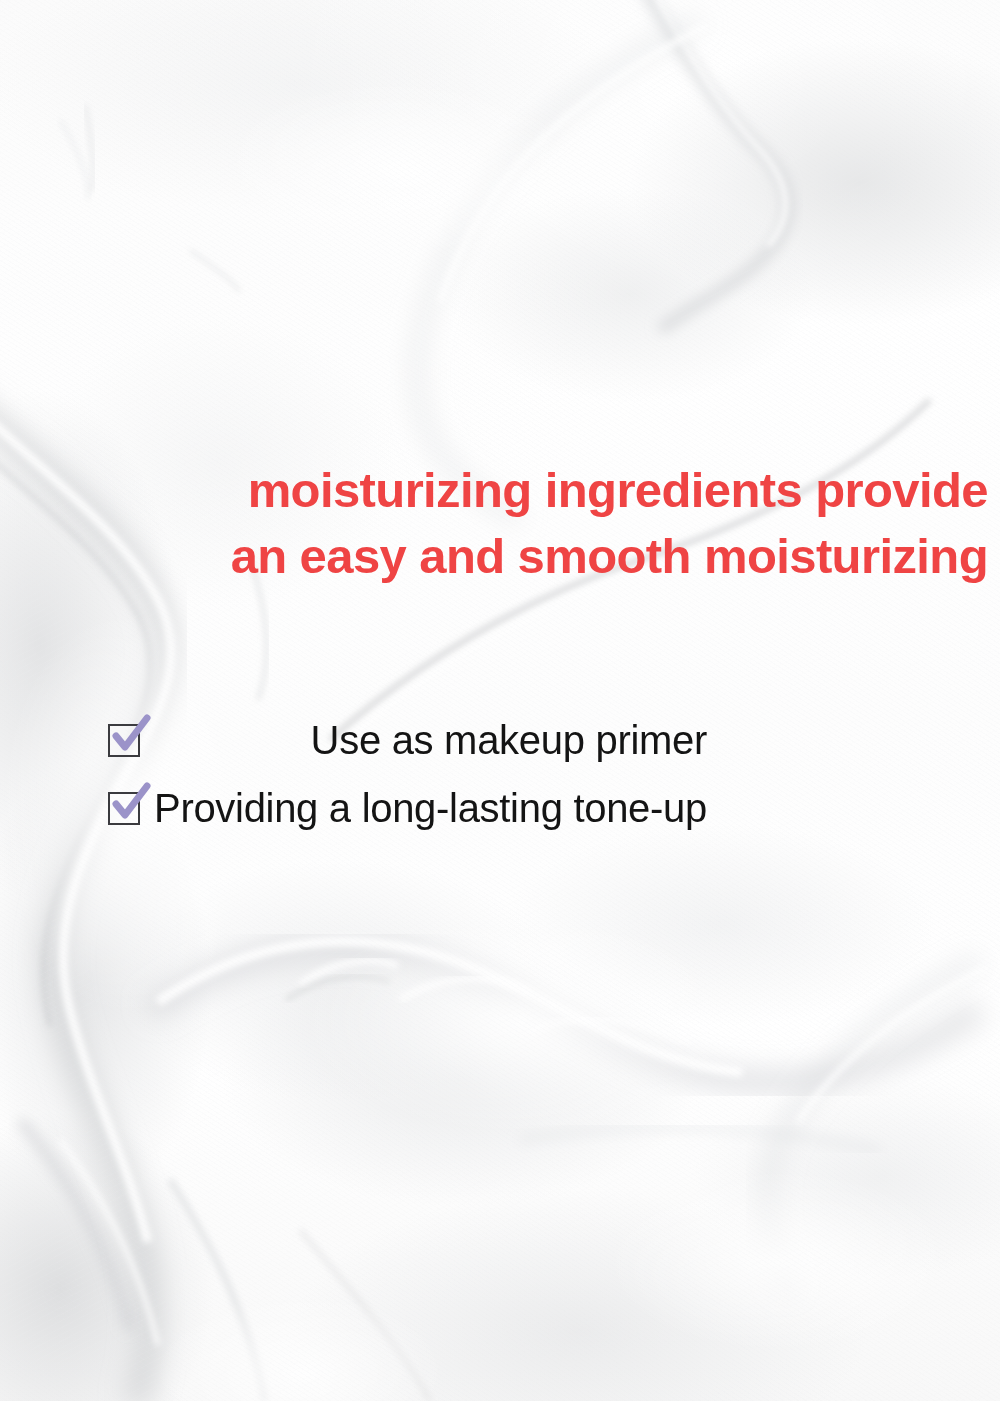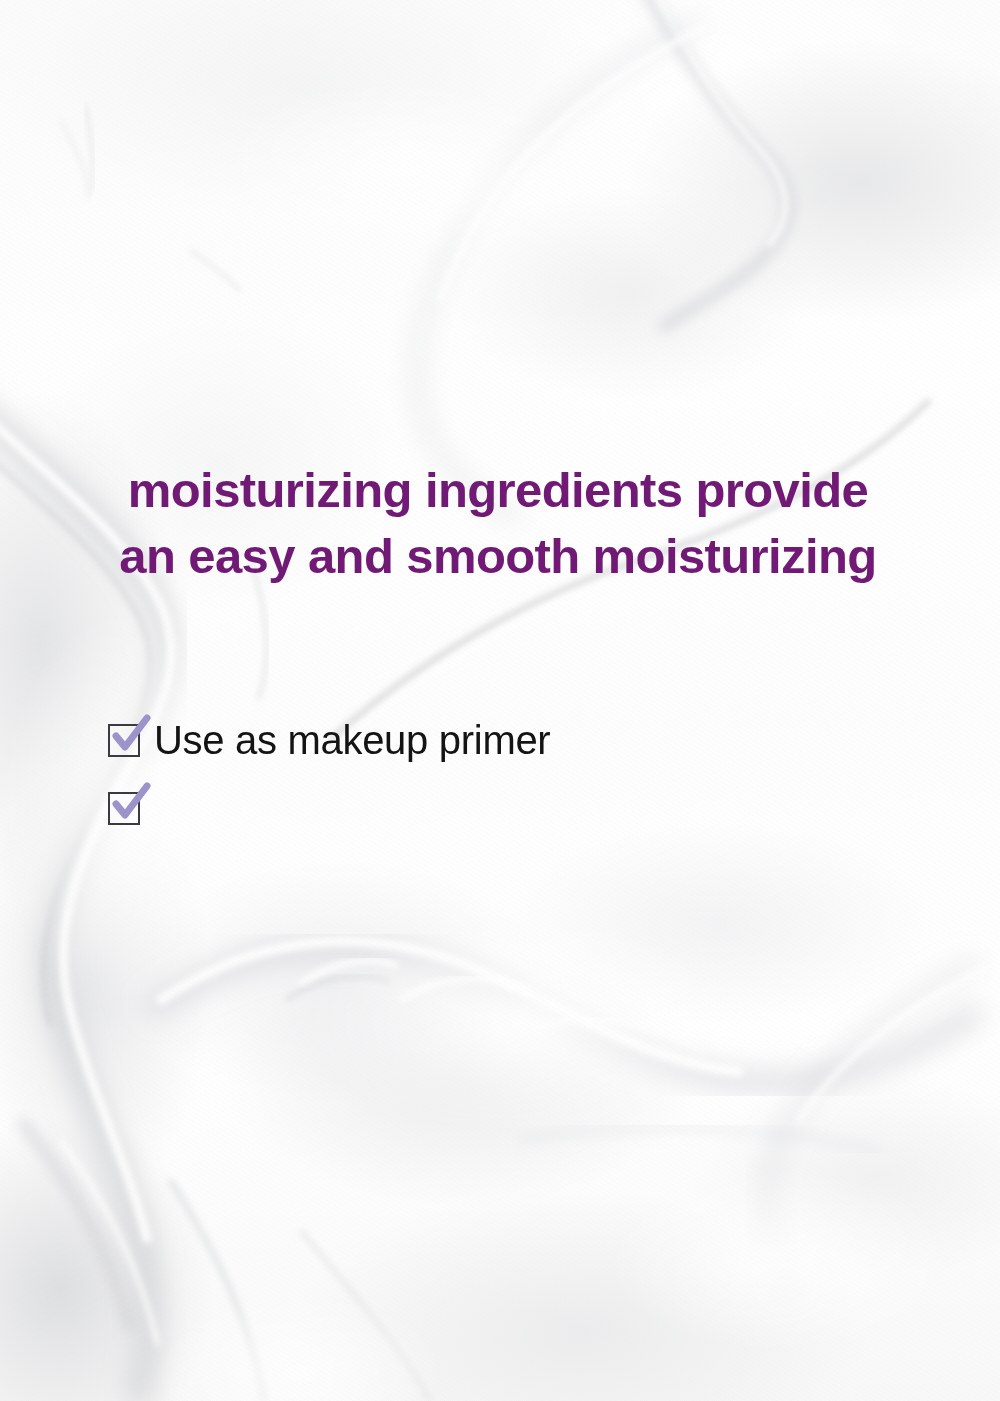--- a/index.html
+++ b/index.html
@@ -75,23 +75,23 @@
   
   .content {
     position: absolute;
     inset: 0;
   }
 
   .headline {
     position: absolute;
     top: 424px;
     left: 0;
-    right: 4px;
-    text-align: center;
-    color: #701a75;
+    right: 12px;
+    text-align: right;
+    color: #ef4444;
     font-weight: 700;
     font-size: 49px;
     line-height: 66px;
     letter-spacing: -0.6px;
   }
   .headline .line { display: block; white-space: nowrap; }
 
   .feature-list {
     position: absolute;
     top: 706px;
@@ -231,18 +231,19 @@
         <span class="feature-label">Use as makeup primer</span>
       </li>
 
 
       <li class="feature-item">
         <span class="checkbox">
           <svg class="tick" viewBox="0 0 44 44" aria-hidden="true">
             <path d="M8 22 L17 33 L39 4" fill="none" stroke="#9B93C9" stroke-width="7" stroke-linecap="round" stroke-linejoin="round"></path>
           </svg>
         </span>
+        <span class="feature-label">Providing a long-lasting tone-up</span>
       </li>
 
     </ul>
 
   </div>
 </div>
 
 </body></html>

